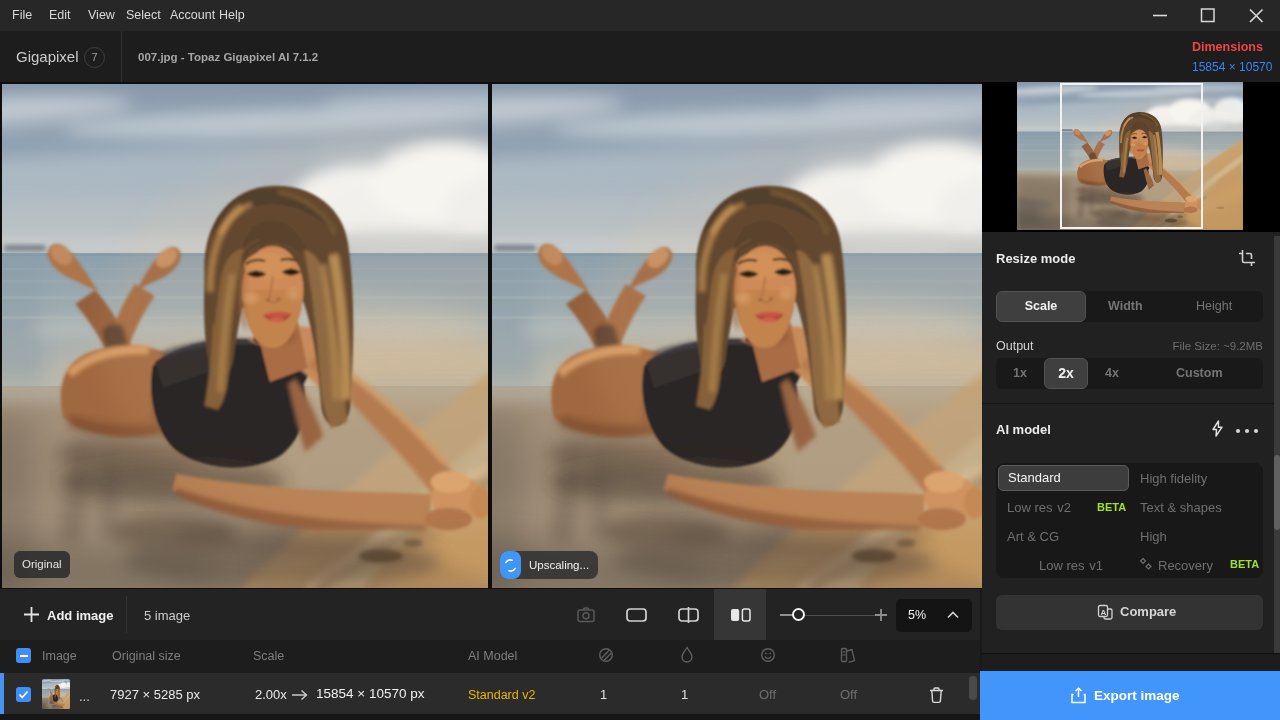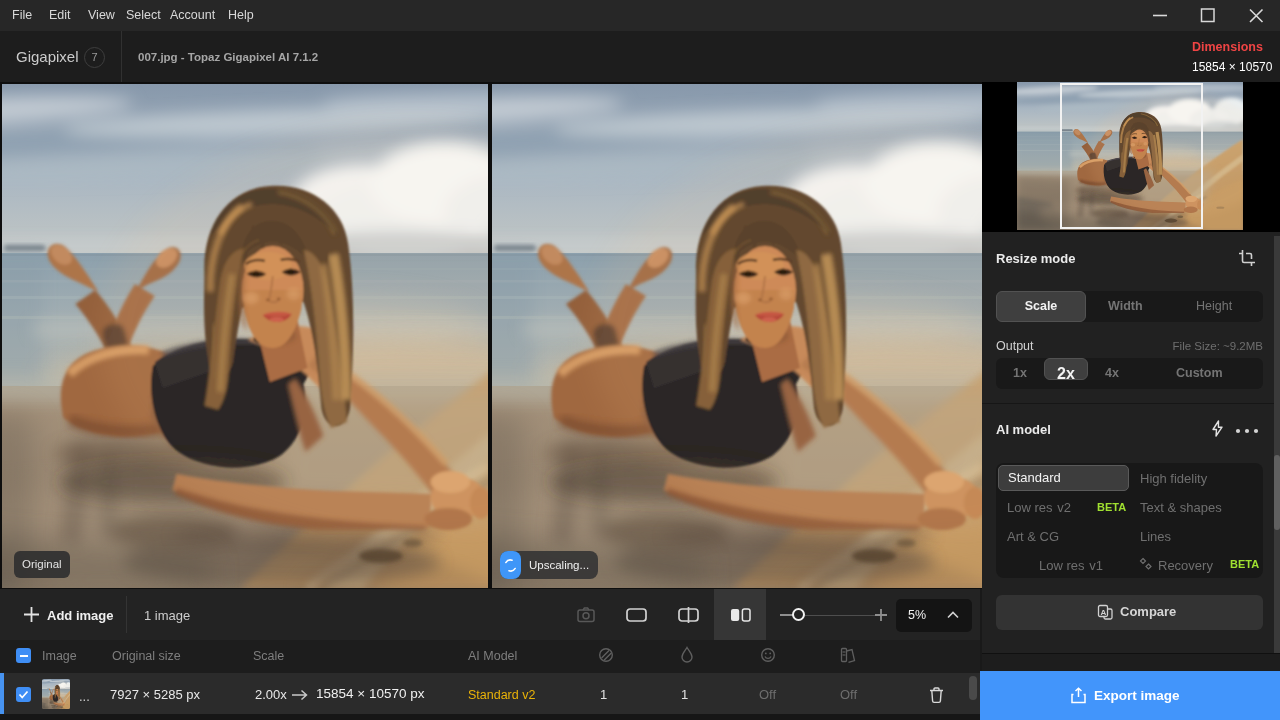--- a/index.html
+++ b/index.html
@@ -15,36 +15,36 @@
 </head>
 <body>
 <div id="app">
 
   <div class="abs menubar">
     <span style="left:12px">File</span>
     <span style="left:49px">Edit</span>
     <span style="left:88px">View</span>
     <span style="left:126px">Select</span>
     <span style="left:170px">Account</span>
-    <span style="left:228px">Help</span>
+    <span style="left:219px">Help</span>
   </div>
 
   <svg class="abs" style="left:1140px;top:0" width="140" height="31" viewBox="0 0 140 31">
     <line x1="13" y1="15.5" x2="27" y2="15.5" stroke="#d9d9d9" stroke-width="1.6"></line>
     <rect x="61.5" y="9" width="12.5" height="12.5" fill="none" stroke="#d9d9d9" stroke-width="1.5"></rect>
     <path d="M110 9.5 L122.5 22 M122.5 9.5 L110 22" stroke="#d9d9d9" stroke-width="1.6"></path>
   </svg>
 
   <div class="abs titlebar"></div>
   <div class="txt" style="left:16px;top:48px;font-size:15px;color:#cbcbcb;">Gigapixel</div>
   <div class="abs" style="left:84px;top:46.5px;width:21px;height:21px;border:1px solid #3e3e3e;border-radius:50%;color:#9b9b9b;font-size:11px;text-align:center;line-height:19px;">7</div>
   <div class="abs" style="left:121px;top:31px;width:1px;height:51px;background:#313131;"></div>
   <div class="txt" style="left:138px;top:51px;font-size:11.5px;font-weight:700;color:#a6a6a6;">007.jpg - Topaz Gigapixel AI 7.1.2</div>
   <div class="txt" style="left:1192px;top:40px;font-size:12.5px;font-weight:700;color:#ef4444;">Dimensions</div>
-  <div class="txt" style="left:1192px;top:60px;font-size:12px;color:#ffffff;">15854 × 10570</div>
+  <div class="txt" style="left:1192px;top:60px;font-size:12px;color:#3b82f6;">15854 × 10570</div>
 
   <div class="abs" style="left:0;top:82px;width:982px;height:507px;background:#0e0e0e;"></div>
   <div class="abs" style="left:2px;top:84px;width:486px;height:504px;overflow:hidden;">
     <svg width="486" height="504" viewBox="148 0 490 504" preserveAspectRatio="none">
         <use href="#photo"></use>
       </svg>
   </div>
   <div class="abs" style="left:492px;top:84px;width:490px;height:504px;overflow:hidden;">
     <svg width="490" height="504" viewBox="148 0 490 504" preserveAspectRatio="none">
         <use href="#photo"></use>
@@ -78,21 +78,21 @@
   <div class="abs" style="left:996px;top:291px;width:267px;height:31px;background:#191919;border-radius:6px;"></div>
   <div class="abs" style="left:996px;top:291px;width:90px;height:31px;background:#3f3f3f;border:1px solid #525252;border-radius:6px;color:#f2f2f2;font-weight:700;font-size:12.5px;text-align:center;line-height:29px;">Scale</div>
   <div class="txt" style="left:1108px;top:299px;font-size:12.5px;font-weight:700;color:#747474;">Width</div>
   <div class="txt" style="left:1196px;top:299px;font-size:12.5px;font-weight:400;color:#747474;">Height</div>
 
   <div class="txt" style="left:996px;top:339px;font-size:12.5px;color:#d2d2d2;">Output</div>
   <div class="txt" style="right:17px;top:340px;font-size:11.5px;color:#6e6e6e;">File Size: ~9.2MB</div>
 
   <div class="abs" style="left:996px;top:358px;width:267px;height:31px;background:#191919;border-radius:6px;"></div>
   <div class="txt" style="left:1013px;top:366px;font-size:12.5px;font-weight:700;color:#747474;">1x</div>
-  <div class="abs" style="left:1044px;top:358px;width:44px;height:22px;background:#3f3f3f;border:1px solid #525252;border-radius:6px;color:#f2f2f2;font-weight:700;font-size:16px;text-align:center;line-height:29px;">2x</div>
+  <div class="abs" style="left:1044px;top:358px;width:44px;height:31px;background:#3f3f3f;border:1px solid #525252;border-radius:6px;color:#f2f2f2;font-weight:700;font-size:14px;text-align:center;line-height:29px;">2x</div>
   <div class="txt" style="left:1105px;top:366px;font-size:12.5px;font-weight:700;color:#747474;">4x</div>
   <div class="txt" style="left:1176px;top:366px;font-size:12.5px;font-weight:700;color:#747474;">Custom</div>
 
   <div class="abs" style="left:982px;top:403px;width:298px;height:1px;background:#161616;"></div>
   <div class="txt" style="left:996px;top:422px;font-size:13px;font-weight:700;color:#ebebeb;">AI model</div>
   <svg class="abs" style="left:1208px;top:419px" width="19" height="19" viewBox="0 0 19 19">
     <path d="M10.5 2 L5 10.5 h3.5 L8 17 L14 8.2 h-3.6 Z" stroke="#e2e2e2" stroke-width="1.4" fill="none" stroke-linejoin="round"></path>
   </svg>
   <svg class="abs" style="left:1234px;top:427px" width="28" height="8" viewBox="0 0 28 8">
     <circle cx="4" cy="4" r="2.1" fill="#d4d4d4"></circle>
@@ -100,21 +100,21 @@
       <circle cx="22" cy="4" r="2.1" fill="#d4d4d4"></circle>
   </svg>
 
   <div class="abs" style="left:996px;top:463px;width:267px;height:115px;background:#181818;border-radius:8px;"></div>
   <div class="abs" style="left:998px;top:465px;width:131px;height:26px;background:#3d3d3d;border:1px solid #5a5a5a;border-radius:5px;color:#f4f4f4;font-size:13px;line-height:24px;padding-left:9px;">Standard</div>
   <div class="txt" style="left:1140px;top:471px;font-size:13px;color:#6f6f6f;">High fidelity</div>
   <div class="txt" style="left:1007px;top:500px;font-size:13px;color:#6f6f6f;">Low res  v2</div>
   <div class="txt" style="left:1097px;top:501px;font-size:11px;font-weight:700;color:#a0e030;">BETA</div>
   <div class="txt" style="left:1140px;top:500px;font-size:13px;color:#6f6f6f;">Text &amp; shapes</div>
   <div class="txt" style="left:1007px;top:529px;font-size:13px;color:#6f6f6f;">Art &amp; CG</div>
-  <div class="txt" style="left:1140px;top:529px;font-size:13px;color:#6f6f6f;">Lines</div>
+  <div class="txt" style="left:1140px;top:529px;font-size:13px;color:#6f6f6f;">High</div>
   <div class="txt" style="left:1007px;top:558px;font-size:13px;color:#6f6f6f;margin-left:32px;">Low res  v1</div>
   <svg class="abs" style="left:1139px;top:557px" width="14" height="14" viewBox="0 0 14 14">
     <path d="M4 1.5 L6.5 4 L4 6.5 L1.5 4 Z M9.5 7 L12 9.5 L9.5 12 L7 9.5 Z" stroke="#6f6f6f" stroke-width="1.2" fill="none"></path>
   </svg>
   <div class="txt" style="left:1158px;top:558px;font-size:13px;color:#6f6f6f;">Recovery</div>
   <div class="txt" style="left:1230px;top:558px;font-size:11px;font-weight:700;color:#a0e030;">BETA</div>
 
   <div class="abs" style="left:996px;top:595px;width:267px;height:35px;background:#333333;border-radius:6px;"></div>
   <svg class="abs" style="left:1097px;top:604px" width="17" height="17" viewBox="0 0 17 17">
     <rect x="7" y="5" width="8" height="10" rx="1.5" fill="none" stroke="#d2d2d2" stroke-width="1.3"></rect>
@@ -134,21 +134,21 @@
 
   <div class="abs" style="left:1274px;top:236px;width:6px;height:417px;background:#3a3a3a;"></div>
   <div class="abs" style="left:1274px;top:455px;width:6px;height:75px;background:#606060;border-radius:3px;"></div>
 
   <div class="abs" style="left:0;top:589px;width:980px;height:51px;background:#232323;"></div>
   <svg class="abs" style="left:23px;top:606px" width="17" height="17" viewBox="0 0 17 17">
     <path d="M8.5 1 V16 M1 8.5 H16" stroke="#e3e3e3" stroke-width="1.8"></path>
   </svg>
   <div class="txt" style="left:47px;top:608px;font-size:13px;font-weight:700;color:#efefef;">Add image</div>
   <div class="abs" style="left:126px;top:596px;width:1px;height:37px;background:#343434;"></div>
-  <div class="txt" style="left:144px;top:608px;font-size:13px;color:#cdcdcd;">1 image</div>
+  <div class="txt" style="left:144px;top:608px;font-size:13px;color:#cdcdcd;">5 image</div>
 
   <svg class="abs" style="left:576px;top:605px" width="20" height="20" viewBox="0 0 20 20">
     <rect x="2" y="5" width="16" height="11.5" rx="2" stroke="#585858" stroke-width="1.5" fill="none"></rect>
     <path d="M7 5 L8.4 3 h3.2 L13 5" stroke="#585858" stroke-width="1.5" fill="none"></path>
     <circle cx="10" cy="10.7" r="3" stroke="#585858" stroke-width="1.5" fill="none"></circle>
   </svg>
   <svg class="abs" style="left:626px;top:608px" width="21" height="14" viewBox="0 0 21 14">
     <rect x="1" y="1" width="19" height="12" rx="3" stroke="#d2d2d2" stroke-width="1.7" fill="none"></rect>
   </svg>
   <div class="abs" style="left:714px;top:589px;width:52px;height:51px;background:#363636;"></div>

